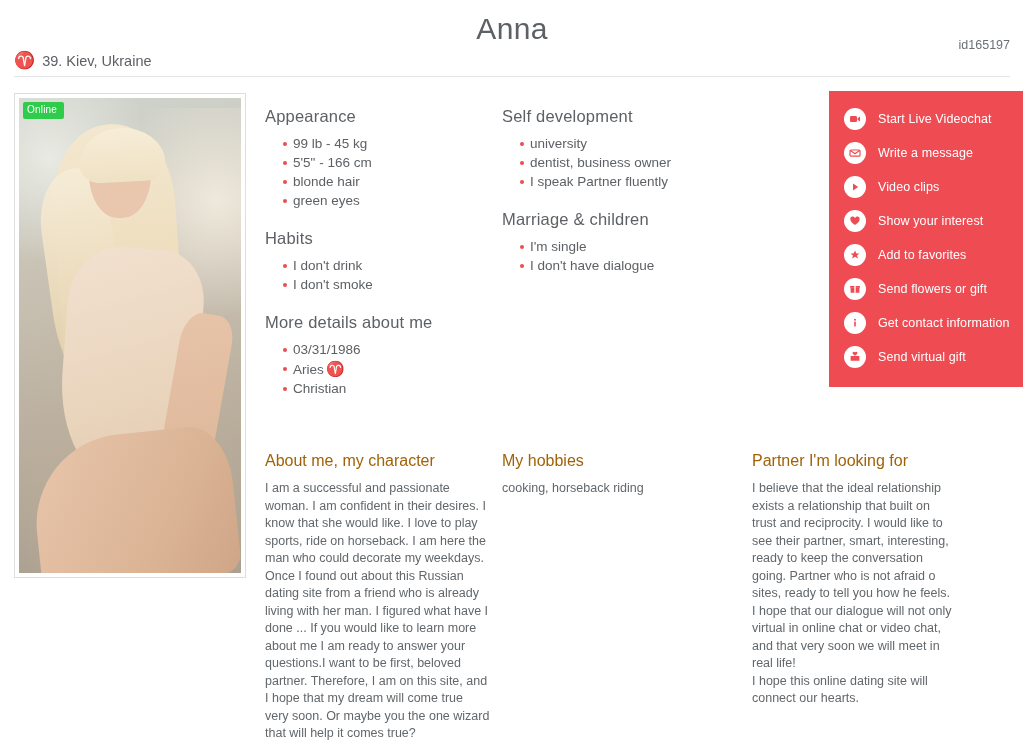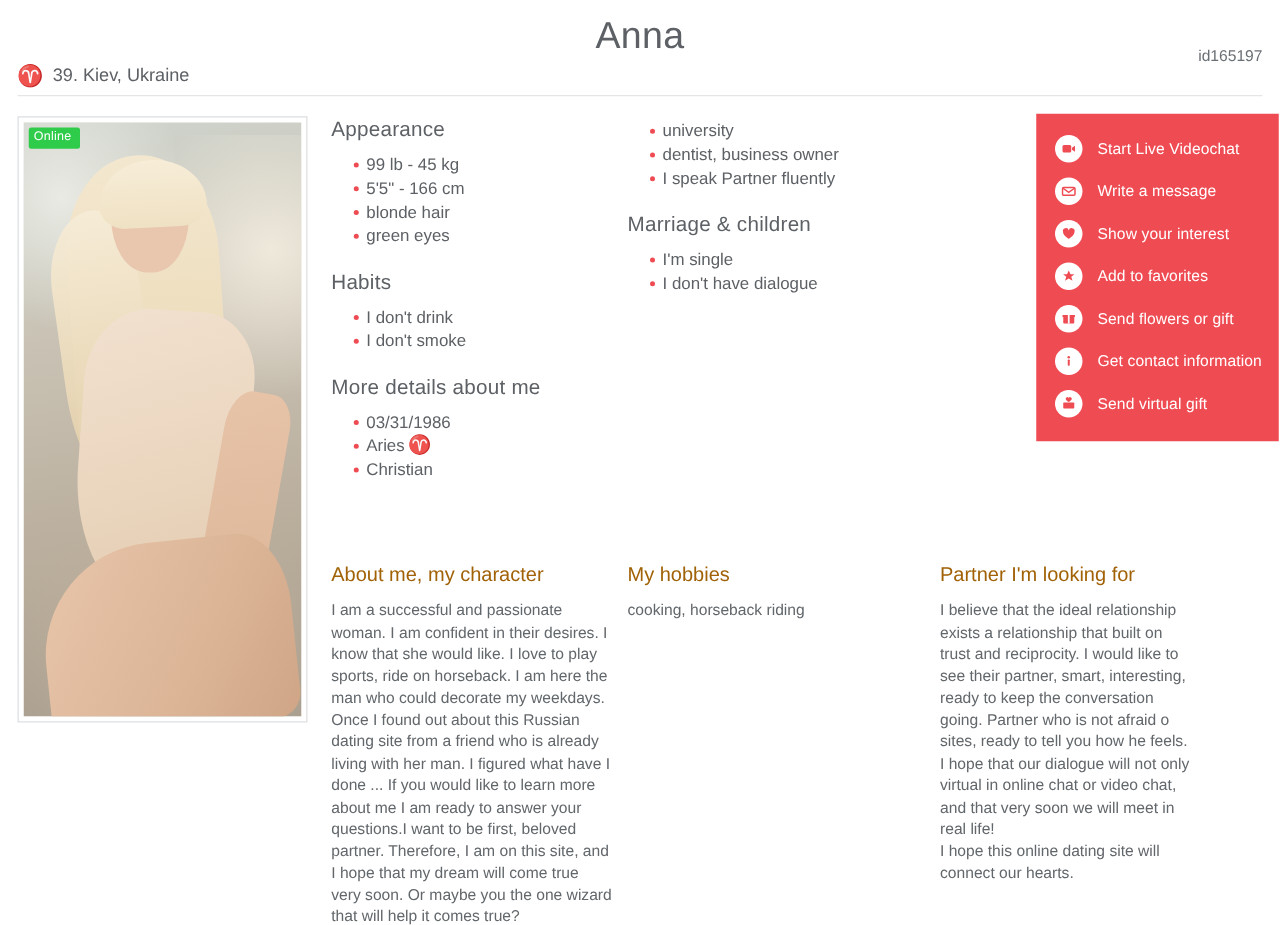--- a/index.html
+++ b/index.html
@@ -150,21 +150,21 @@
     letter-spacing: .2px;
     z-index: 5;
   }
 
   
   .col { position: absolute; }
   .col-appearance { left: 265px; top: 95px; width: 220px; }
   .col-selfdev    { left: 502px; top: 95px; width: 240px; }
 
   h3.sec-title {
-    margin: 0 0 8px 0;
+    margin: 12px 0 8px 0;
     font-size: 16.5px;
     font-weight: 400;
     color: #5d6165;
     letter-spacing: .2px;
   }
   h3.sec-title.spaced { margin-top: 19px; }
 
   ul.bullets {
     list-style: none;
     margin: 0;
@@ -298,20 +298,21 @@
 
     <h3 class="sec-title spaced">More details about me</h3>
     <ul class="bullets">
       <li>03/31/1986</li>
       <li><span>Aries</span><span class="inline-zodiac">♈</span></li>
       <li>Christian</li>
     </ul>
   </div>
 
   <div class="col col-selfdev">
+    <h3 class="sec-title">Self development</h3>
     <ul class="bullets">
       <li>university</li>
       <li>dentist, business owner</li>
       <li>I speak Partner fluently</li>
     </ul>
 
     <h3 class="sec-title spaced">Marriage &amp; children</h3>
     <ul class="bullets">
       <li>I'm single</li>
       <li>I don't have dialogue</li>
@@ -333,20 +334,28 @@
     <div class="action-item">
       <span class="act-icon">
         <svg width="12" height="12" viewBox="0 0 12 12">
             <rect x="1" y="3" width="10" height="6.2" rx="1" fill="none" stroke="#ef4b53" stroke-width="1.2"></rect>
             <path d="M1.4 3.6L6 6.8l4.6-3.2" fill="none" stroke="#ef4b53" stroke-width="1.2"></path>
           </svg>
       </span>
       <span class="act-label">Write a message</span>
     </div>
 
+    <div class="action-item">
+      <span class="act-icon">
+        <svg width="12" height="12" viewBox="0 0 12 12">
+            <path d="M4 2.6l5.2 3.4L4 9.4z" fill="#ef4b53"></path>
+          </svg>
+      </span>
+      <span class="act-label">Video clips</span>
+    </div>
 
     <div class="action-item">
       <span class="act-icon">
         <svg width="12" height="12" viewBox="0 0 12 12">
             <path d="M6 10S1.4 7.2 1.4 4.5A2.3 2.3 0 016 3.3a2.3 2.3 0 014.6 1.2C10.6 7.2 6 10 6 10z" fill="#ef4b53"></path>
           </svg>
       </span>
       <span class="act-label">Show your interest</span>
     </div>
 

